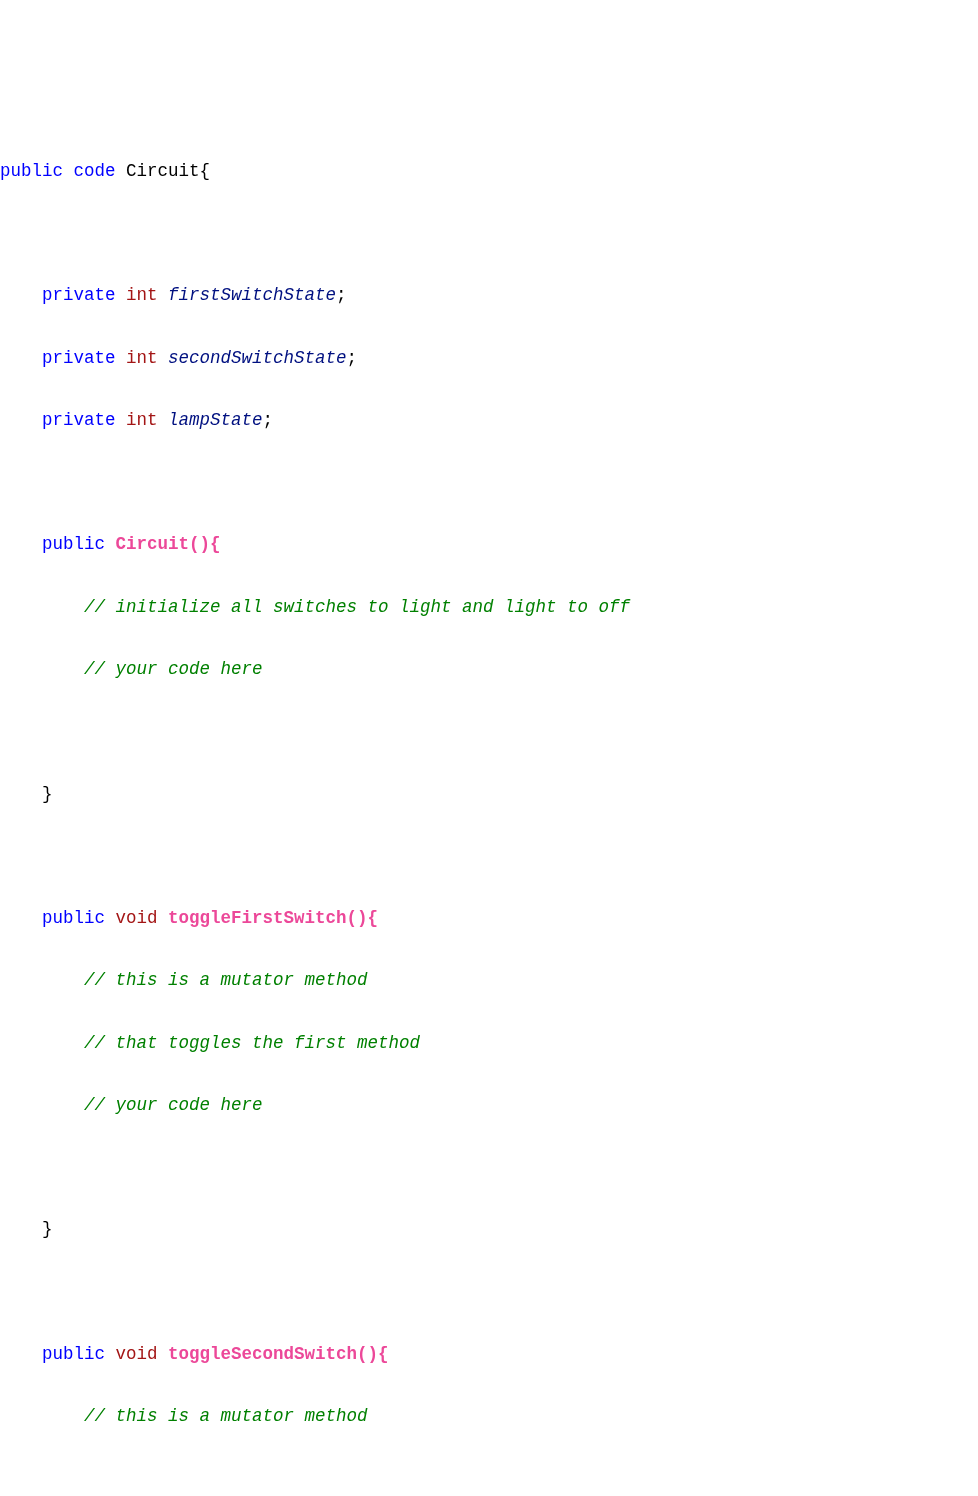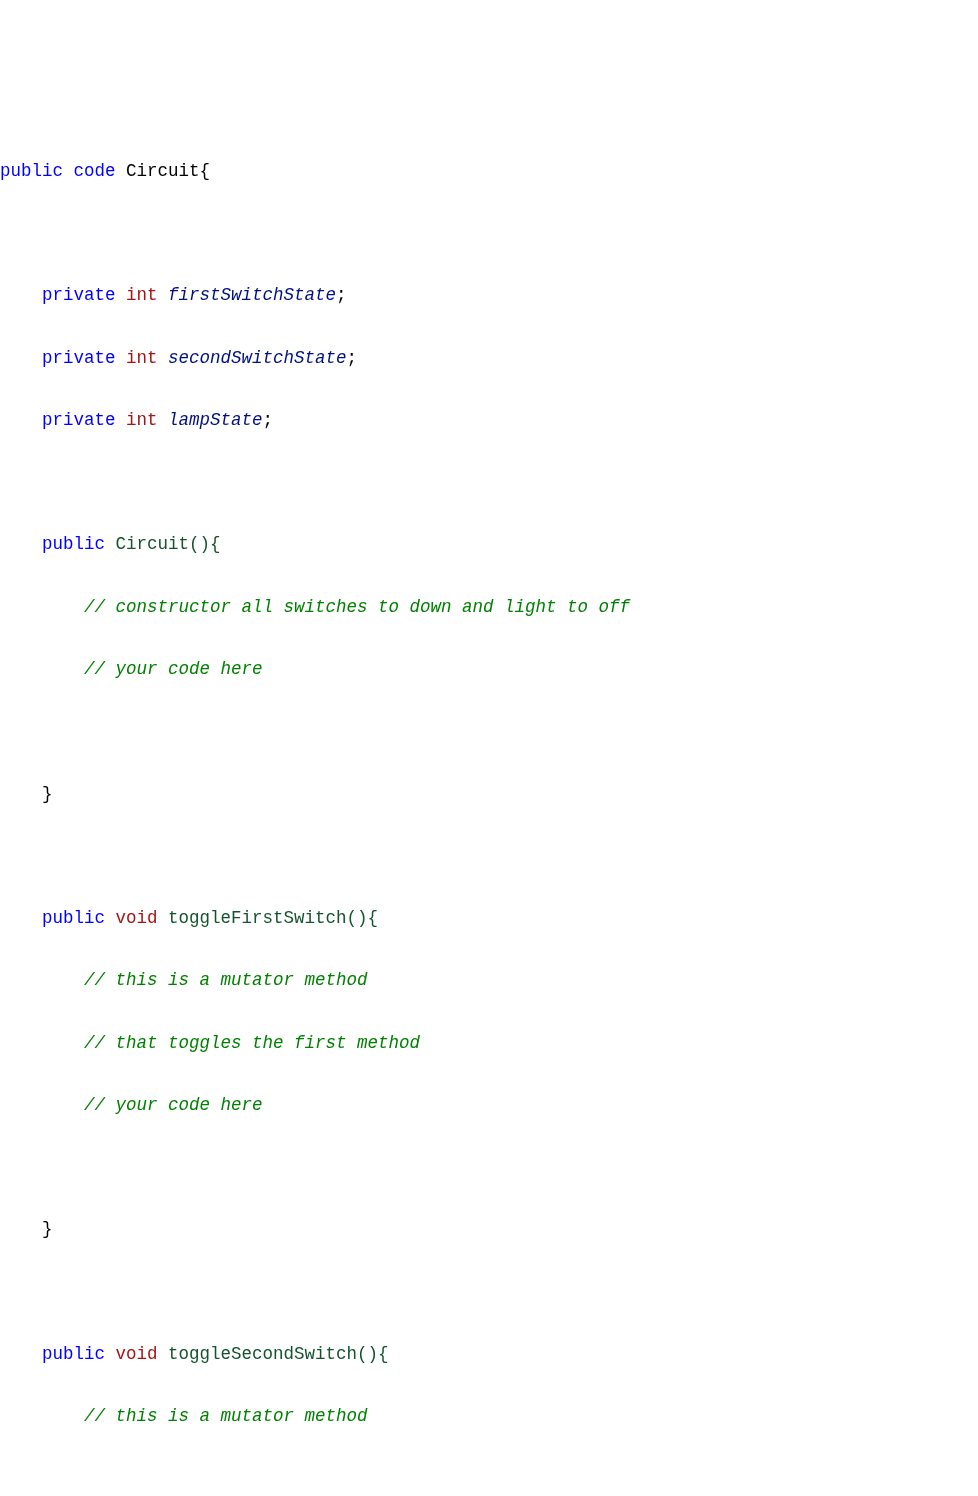--- a/index.html
+++ b/index.html
@@ -19,36 +19,36 @@
   .line {
     display: block;
     position: relative;
   }
   .kw { color: #0000ff; }
   .type { color: #a31515; }
   .ident { color: #000000; text-align: right; }
   .field { color: #001080; font-style: italic; }
   .comment { color: #008000; font-style: italic; }
   .punct { color: #000000; }
-  .method-name { color: #14532d; }
+  .method-name { color: #ec4899; font-weight: bold; }
 </style>
 </head>
 <body>
 
 
 
 <div class="code-container">
 <span class="line"><span class="kw">public</span> <span class="kw">code</span> <span class="ident">Circuit{</span></span>
 <span class="line"> </span>
 <span class="line">    <span class="kw">private</span> <span class="type">int</span> <span class="field">firstSwitchState</span><span class="punct">;</span></span>
 <span class="line">    <span class="kw">private</span> <span class="type">int</span> <span class="field">secondSwitchState</span><span class="punct">;</span></span>
 <span class="line">    <span class="kw">private</span> <span class="type">int</span> <span class="field">lampState</span><span class="punct">;</span></span>
 <span class="line"> </span>
 <span class="line">    <span class="kw">public</span> <span class="method-name">Circuit(){</span></span>
-<span class="line">        <span class="comment">// constructor all switches to down and light to off</span></span>
+<span class="line">        <span class="comment">// initialize all switches to light and light to off</span></span>
 <span class="line">        <span class="comment">// your code here</span></span>
 <span class="line"> </span>
 <span class="line">    <span class="punct">}</span></span>
 <span class="line"> </span>
 <span class="line">    <span class="kw">public</span> <span class="type">void</span> <span class="method-name">toggleFirstSwitch(){</span></span>
 <span class="line">        <span class="comment">// this is a mutator method</span></span>
 <span class="line">        <span class="comment">// that toggles the first method</span></span>
 <span class="line">        <span class="comment">// your code here</span></span>
 <span class="line"> </span>
 <span class="line">    <span class="punct">}</span></span>

